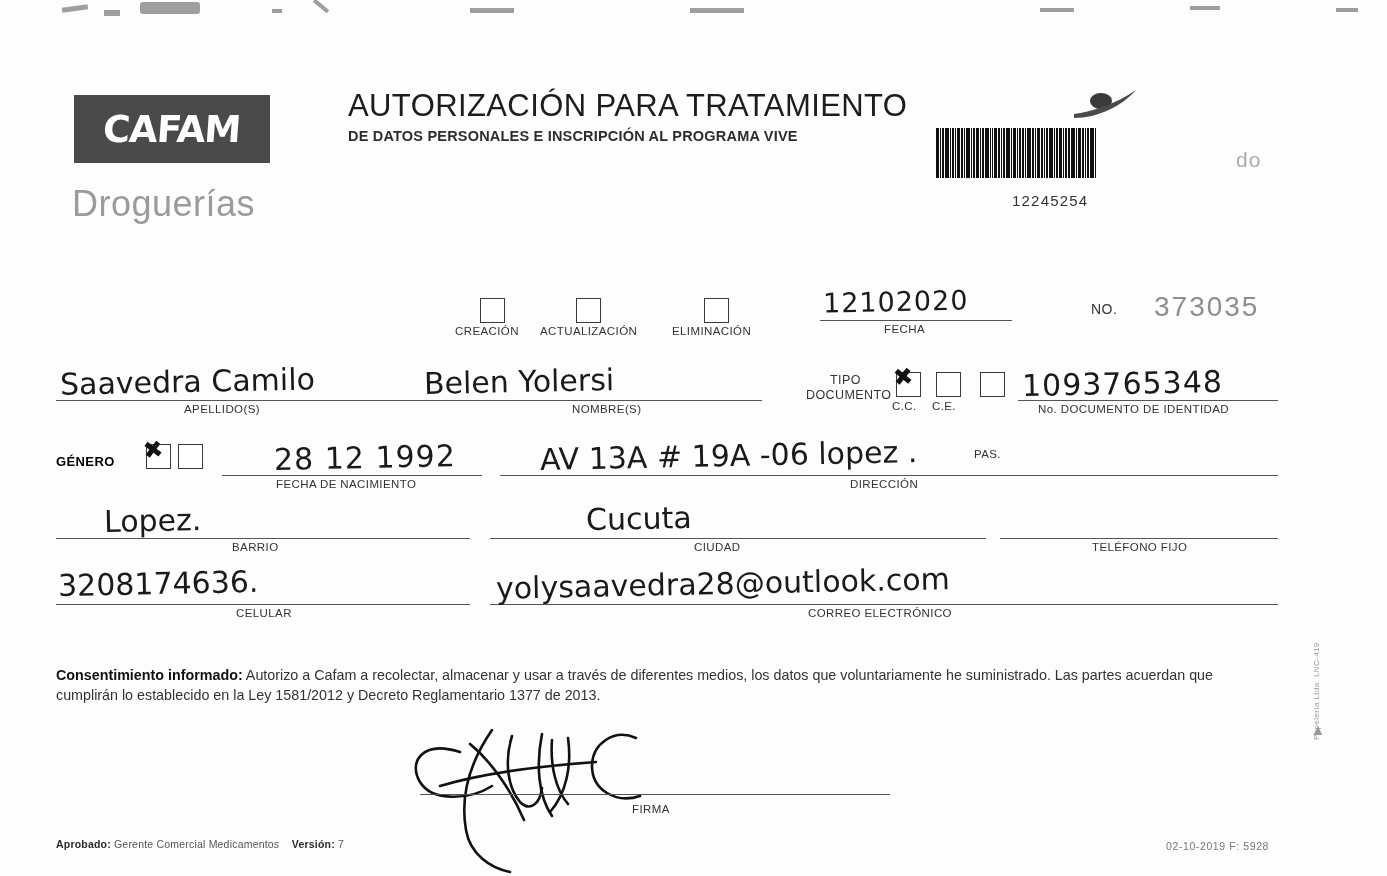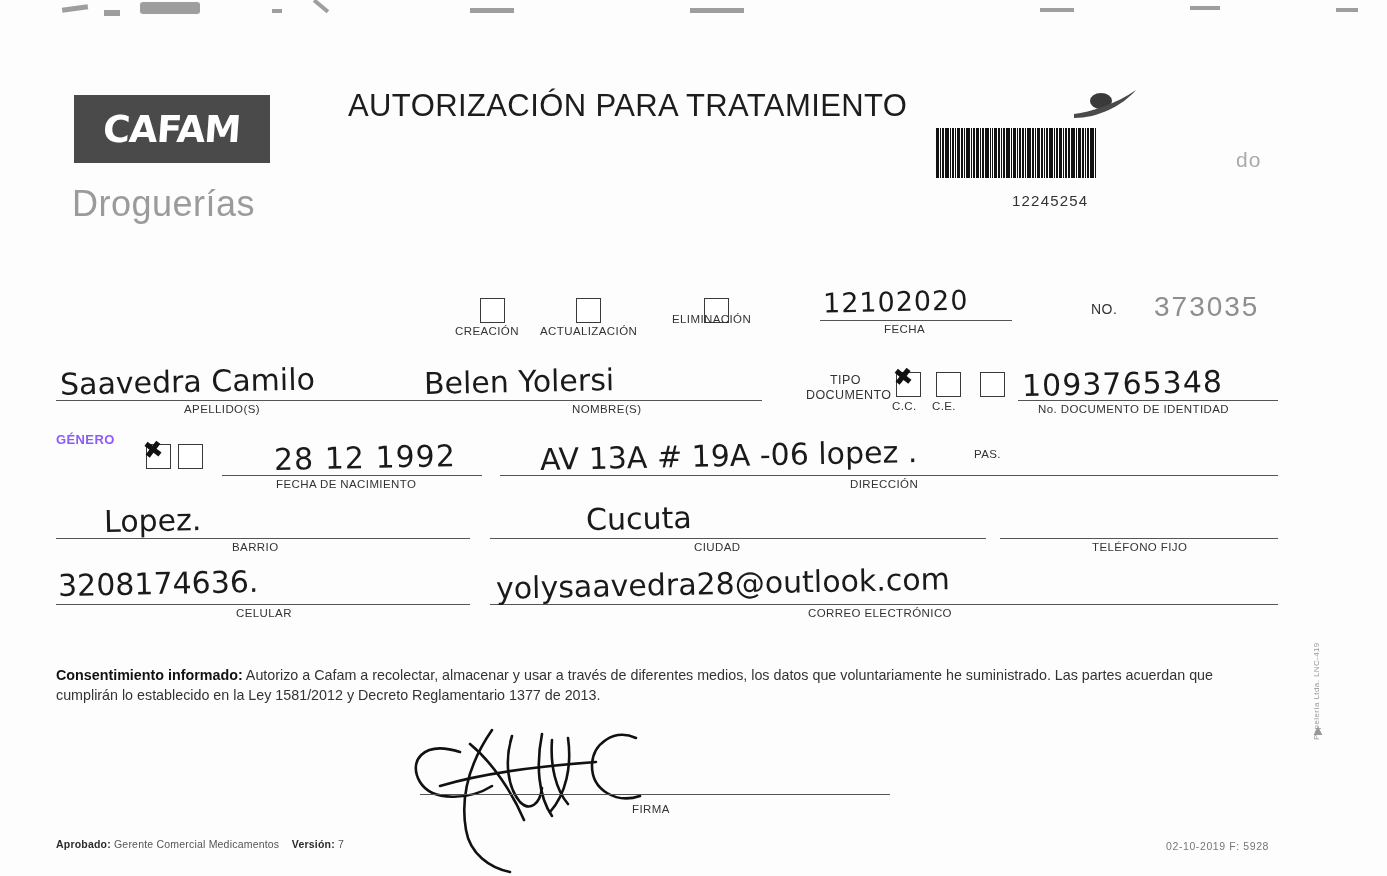--- a/index.html
+++ b/index.html
@@ -269,20 +269,21 @@
   <div class="scan-mark" style="left:1040px;top:8px;width:34px;height:4px;"></div>
   <div class="scan-mark" style="left:1190px;top:6px;width:30px;height:4px;"></div>
   <div class="scan-mark" style="left:1336px;top:8px;width:22px;height:4px;"></div>
 
   <div class="logo-box">
     <span class="logo-word">CAFAM</span>
   </div>
   <div class="logo-sub">Droguerías</div>
 
   <div class="title-main">AUTORIZACIÓN PARA TRATAMIENTO</div>
+  <div class="title-sub">DE DATOS PERSONALES E INSCRIPCIÓN AL PROGRAMA VIVE</div>
 
   <svg class="swoosh" viewBox="0 0 66 34">
     <ellipse cx="29" cy="13" rx="11" ry="8" fill="#3a3a3a"></ellipse>
     <path d="M2 26 C18 24 44 16 64 2 C50 18 26 30 2 30 Z" fill="#4a4a4a"></path>
   </svg>
 
   <div class="barcode">
     <i style="width:3px"></i>
       <i style="width:1px"></i>
       <i style="width:2px"></i>
@@ -342,21 +343,21 @@
   <div class="auth-note">
   </div>
 
   <div class="cbox" style="left:480px;top:298px;"></div>
   <div class="cap" style="left:455px;top:325px;">CREACIÓN</div>
 
   <div class="cbox" style="left:576px;top:298px;"></div>
   <div class="cap" style="left:540px;top:325px;">ACTUALIZACIÓN</div>
 
   <div class="cbox" style="left:704px;top:298px;"></div>
-  <div class="cap" style="left:672px;top:313px;">ELIMINACIÓN</div>
+  <div class="cap" style="left:672px;top:325px;">ELIMINACIÓN</div>
 
   <div class="line" style="left:820px;top:320px;width:192px;"></div>
   <div class="hand md" style="left:823px;top:286px;letter-spacing:1px;">12102020</div>
   <div class="cap" style="left:884px;top:323px;">FECHA</div>
 
   <div class="no-label">NO.</div>
   <div class="serial">373035</div>
 
   <div class="line" style="left:56px;top:400px;width:500px;"></div>
   <div class="hand lg" style="left:60px;top:364px;">Saavedra  Camilo</div>
@@ -375,21 +376,21 @@
   <div class="cbox" style="left:980px;top:372px;"></div>
 
   <div class="cap" style="left:892px;top:400px;">C.C.</div>
   <div class="cap" style="left:932px;top:400px;">C.E.</div>
   <div class="cap" style="left:974px;top:400px;margin-top:48px;">PAS.</div>
 
   <div class="line" style="left:1018px;top:400px;width:260px;"></div>
   <div class="hand lg" style="left:1022px;top:366px;letter-spacing:1px;">1093765348</div>
   <div class="cap" style="left:1038px;top:403px;">No. DOCUMENTO DE IDENTIDAD</div>
 
-  <div class="cap" style="left:56px;top:432px;font-size:13px;font-weight:bold;color:#8b5cf6;">GÉNERO</div>
+  <div class="cap" style="left:56px;top:454px;font-size:13px;font-weight:bold;color:#000000;">GÉNERO</div>
   <div class="cbox" style="left:146px;top:444px;"></div>
   <div class="gender-x" style="left:143px;top:436px;transform:rotate(-8deg);">✖</div>
   <div class="cap" style="left:186px;top:449px;font-size:13px;color:#111;">M</div>
   <div class="cbox" style="left:178px;top:444px;"></div>
 
   <div class="line" style="left:222px;top:475px;width:260px;"></div>
   <div class="hand lg" style="left:274px;top:440px;letter-spacing:1px;">28 12 1992</div>
   <div class="cap" style="left:276px;top:478px;">FECHA DE NACIMIENTO</div>
 
   <div class="line" style="left:500px;top:475px;width:778px;"></div>

